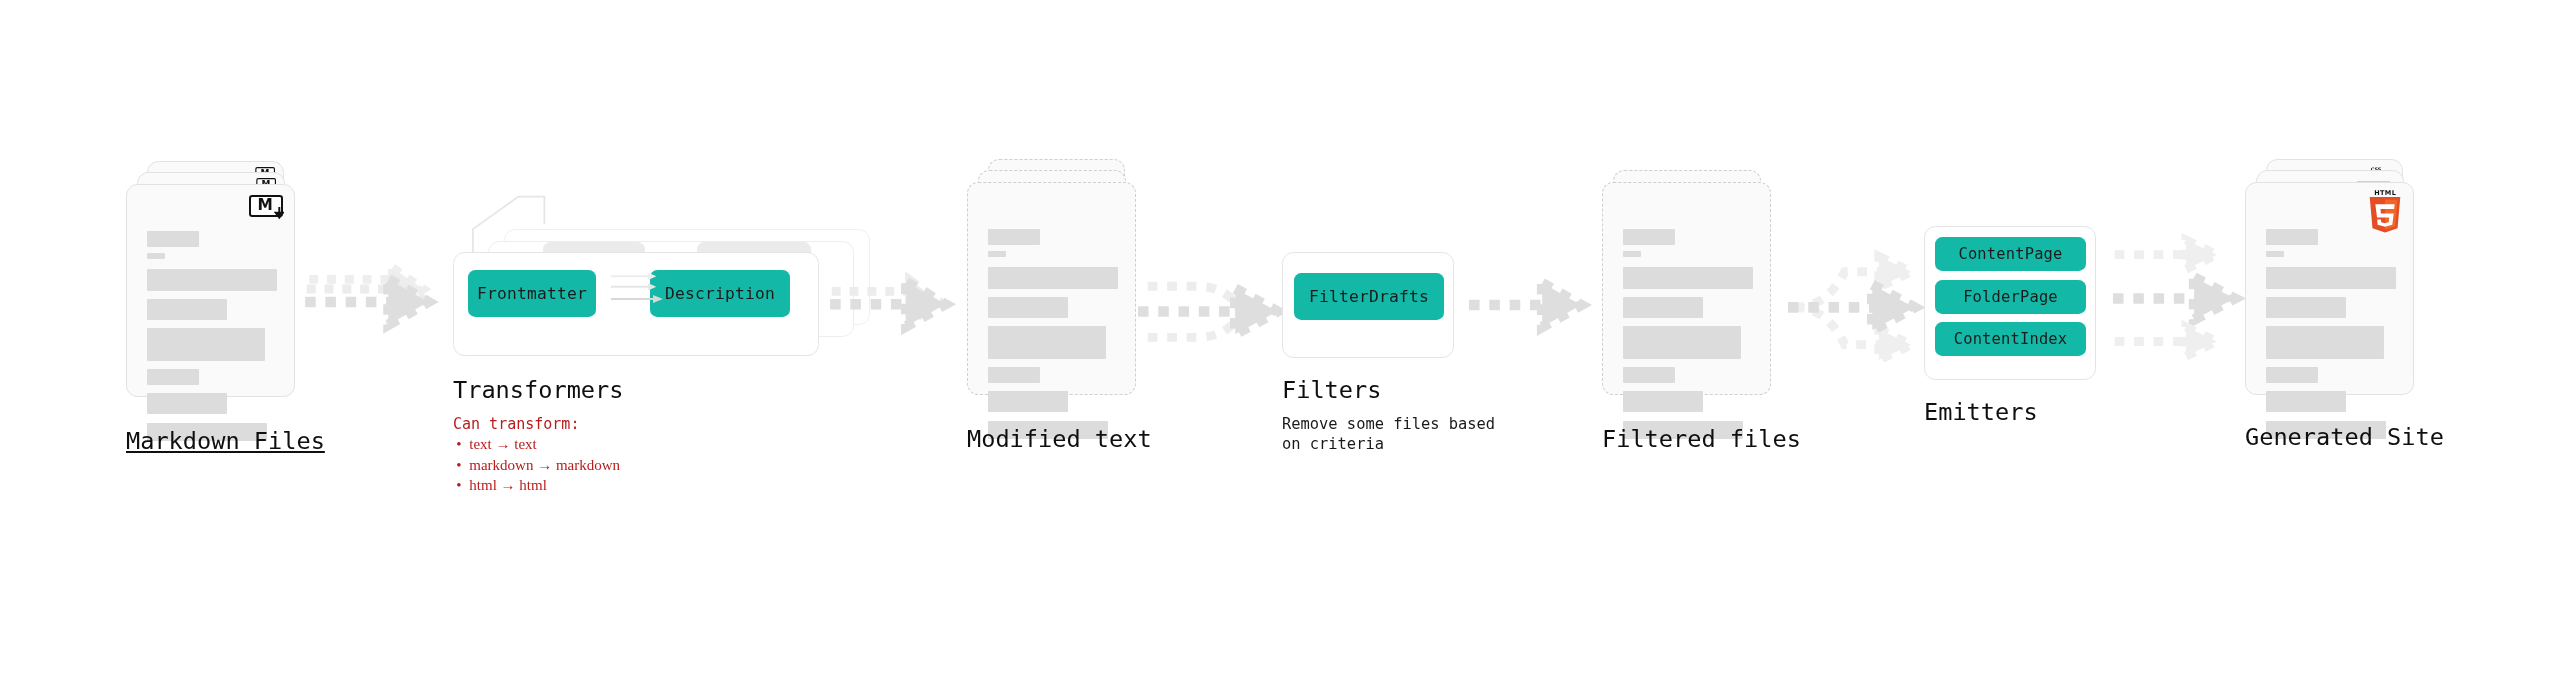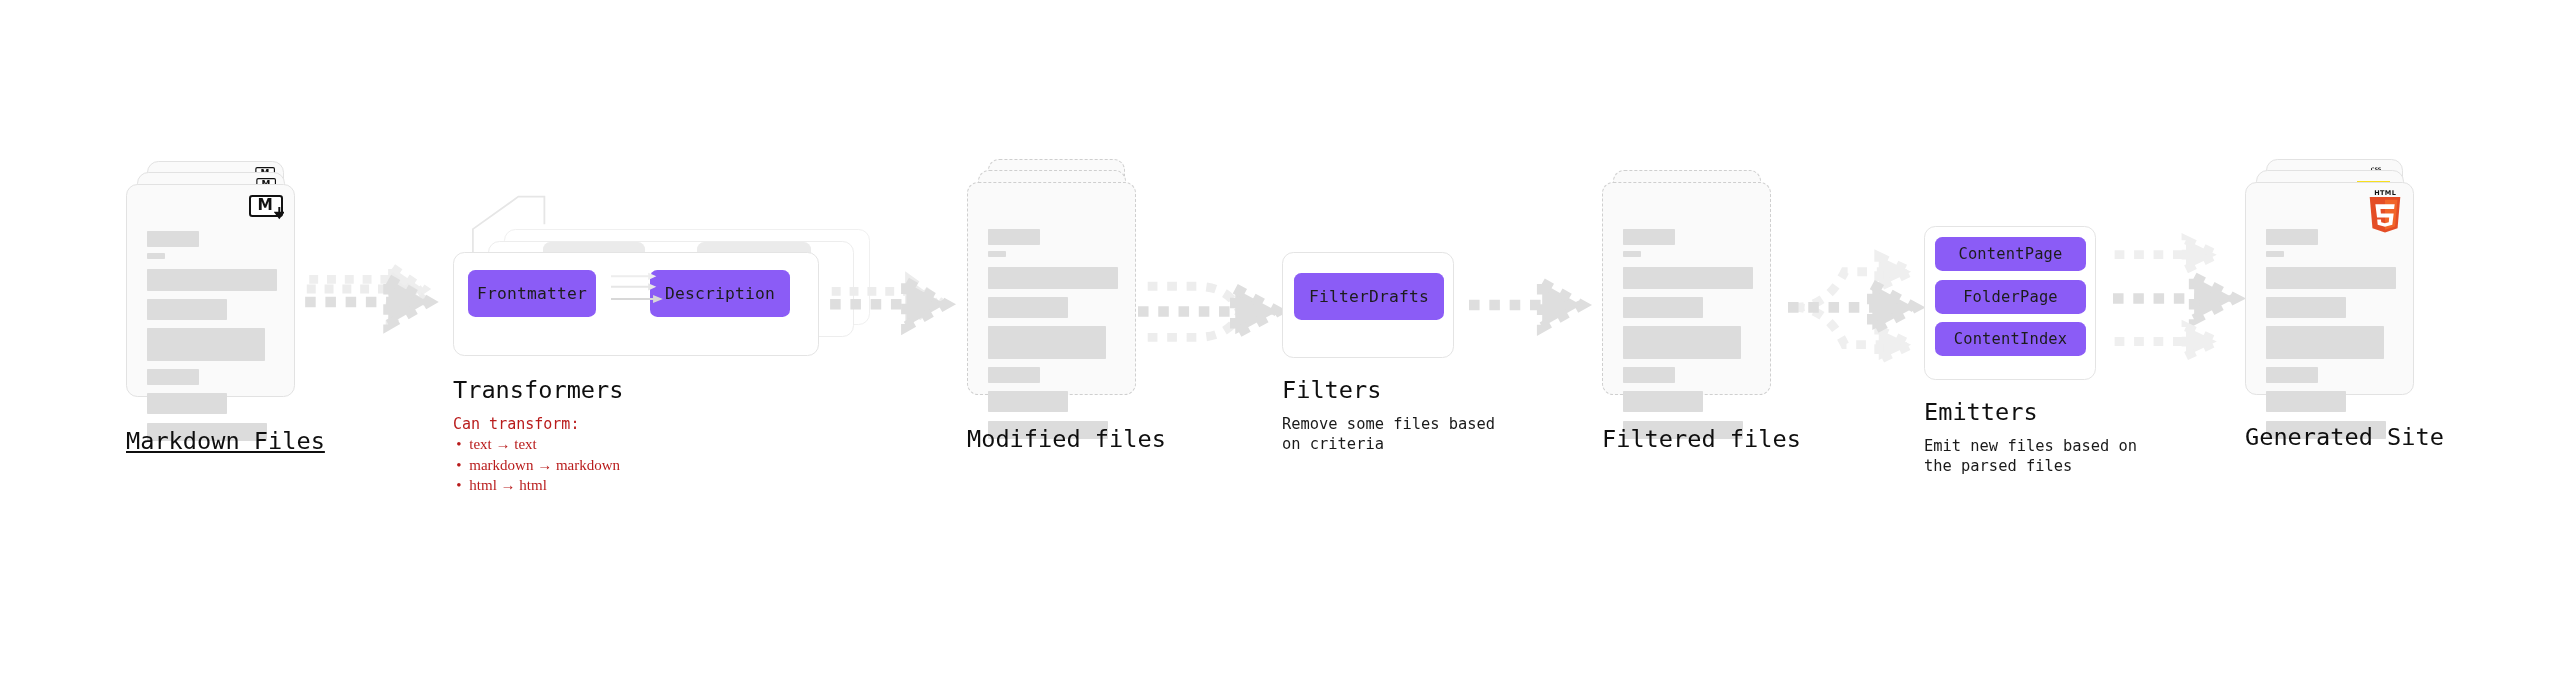--- a/index.html
+++ b/index.html
@@ -83,21 +83,21 @@
   
   .group-box {
     position: absolute;
     border: 1.3px solid #e4e4e4;
     border-radius: 11.4px;
     background: #ffffff;
     box-sizing: border-box;
   }
   .chip {
     position: absolute;
-    background: #8b5cf6;
+    background: #14b8a6;
     border-radius: 7.3px;
     display: flex; align-items: center; justify-content: center;
     color: #1c1c1c;
     font-size: 16.3px;
     letter-spacing: 0.2px;
     box-sizing: border-box;
   }
   .chip.ghost1 { background: #e0e0e0; }
   .chip.ghost2 { background: #ebebeb; }
 
@@ -268,21 +268,21 @@
         <div class="bar" style="width:18.7px;  height:6.5px;  margin-bottom:9.8px;"></div>
         <div class="bar" style="width:130px; height:22px; margin-bottom:8.1px;"></div>
         <div class="bar" style="width:80px;  height:21px; margin-bottom:8.1px;"></div>
         <div class="bar" style="width:118px; height:32.5px; margin-bottom:8.1px;"></div>
         <div class="bar" style="width:52px;  height:16.3px; margin-bottom:8.1px;"></div>
         <div class="bar" style="width:80px;  height:21px; margin-bottom:8.1px;"></div>
         <div class="bar" style="width:120px; height:18px;"></div>
       </div>
     </div>
   </div>
-  <div class="title" style="left:967px; top:425px;">Modified files</div>
+  <div class="title" style="left:967px; top:425px;">Modified text</div>
 
   <svg class="conn" style="left:1138px; top:256px;" width="154" height="106" viewBox="0 0 190 130">
     <g stroke="#ededed" stroke-width="11" stroke-dasharray="12 12" fill="none">
       <path d="M12 37 L72 37 Q112 37 126 68"></path>
       <path d="M12 100 L72 100 Q112 100 126 70"></path>
     </g>
     <g stroke="#dedede" stroke-width="13" stroke-dasharray="13 12" fill="#dedede">
       <line x1="0" y1="68" x2="126" y2="68"></line>
       <polygon points="120,40 172,68 120,96"></polygon>
     </g>
@@ -331,22 +331,20 @@
       <line x1="0" y1="88" x2="110" y2="88"></line>
       <polygon points="104,60 156,88 104,116"></polygon>
     </g>
   </svg>
 
   <div class="group-box" style="left:1924px; top:226px; width:172px; height:154px;"></div>
   <div class="chip" style="left:1935px; top:237px; width:151px; height:34px; font-size:15.4px;">ContentPage</div>
   <div class="chip" style="left:1935px; top:280px; width:151px; height:34px; font-size:15.4px;">FolderPage</div>
   <div class="chip" style="left:1935px; top:322px; width:151px; height:34px; font-size:15.4px;">ContentIndex</div>
   <div class="title" style="left:1924px; top:398px;">Emitters</div>
-  <div class="subtitle" style="left:1924px; top:436px;">Emit new files based on
-the parsed files</div>
 
   <svg class="conn" style="left:2113px; top:236px;" width="146" height="146" viewBox="0 0 180 180">
     <g stroke="#efefef" stroke-width="11" stroke-dasharray="12 12" fill="#efefef">
       <line x1="2" y1="23" x2="96" y2="23"></line>
         <polygon points="90,5 128,23 90,41"></polygon>
     </g>
     <g stroke="#dedede" stroke-width="13" stroke-dasharray="13 12" fill="#dedede">
       <line x1="0" y1="77" x2="106" y2="77"></line>
         <polygon points="100,51 150,77 100,103"></polygon>
     </g>

